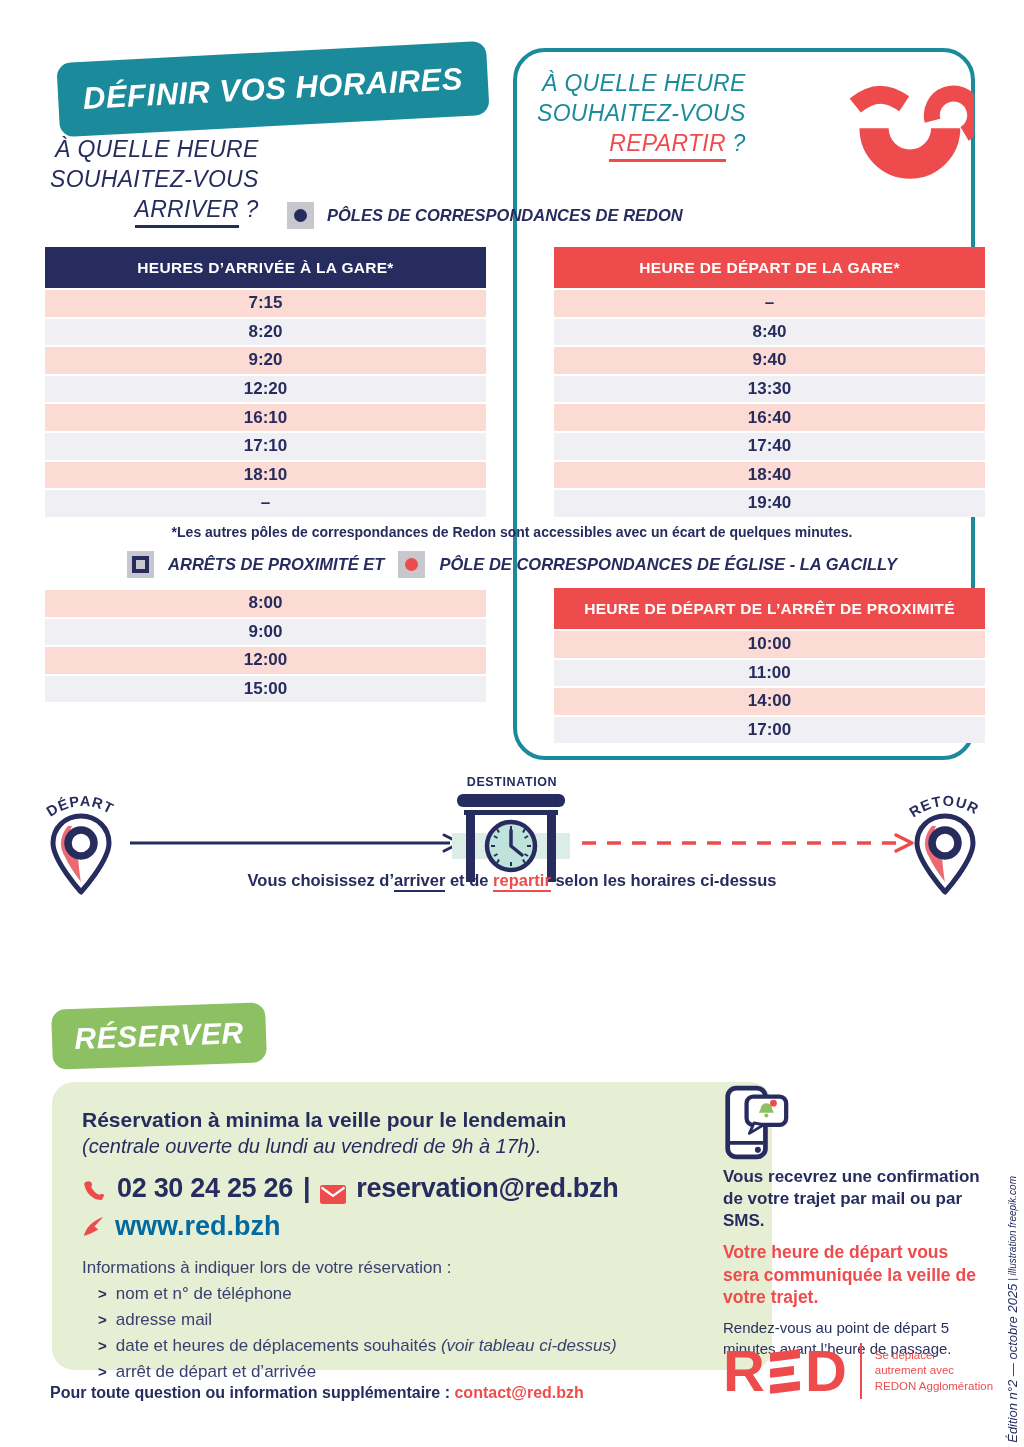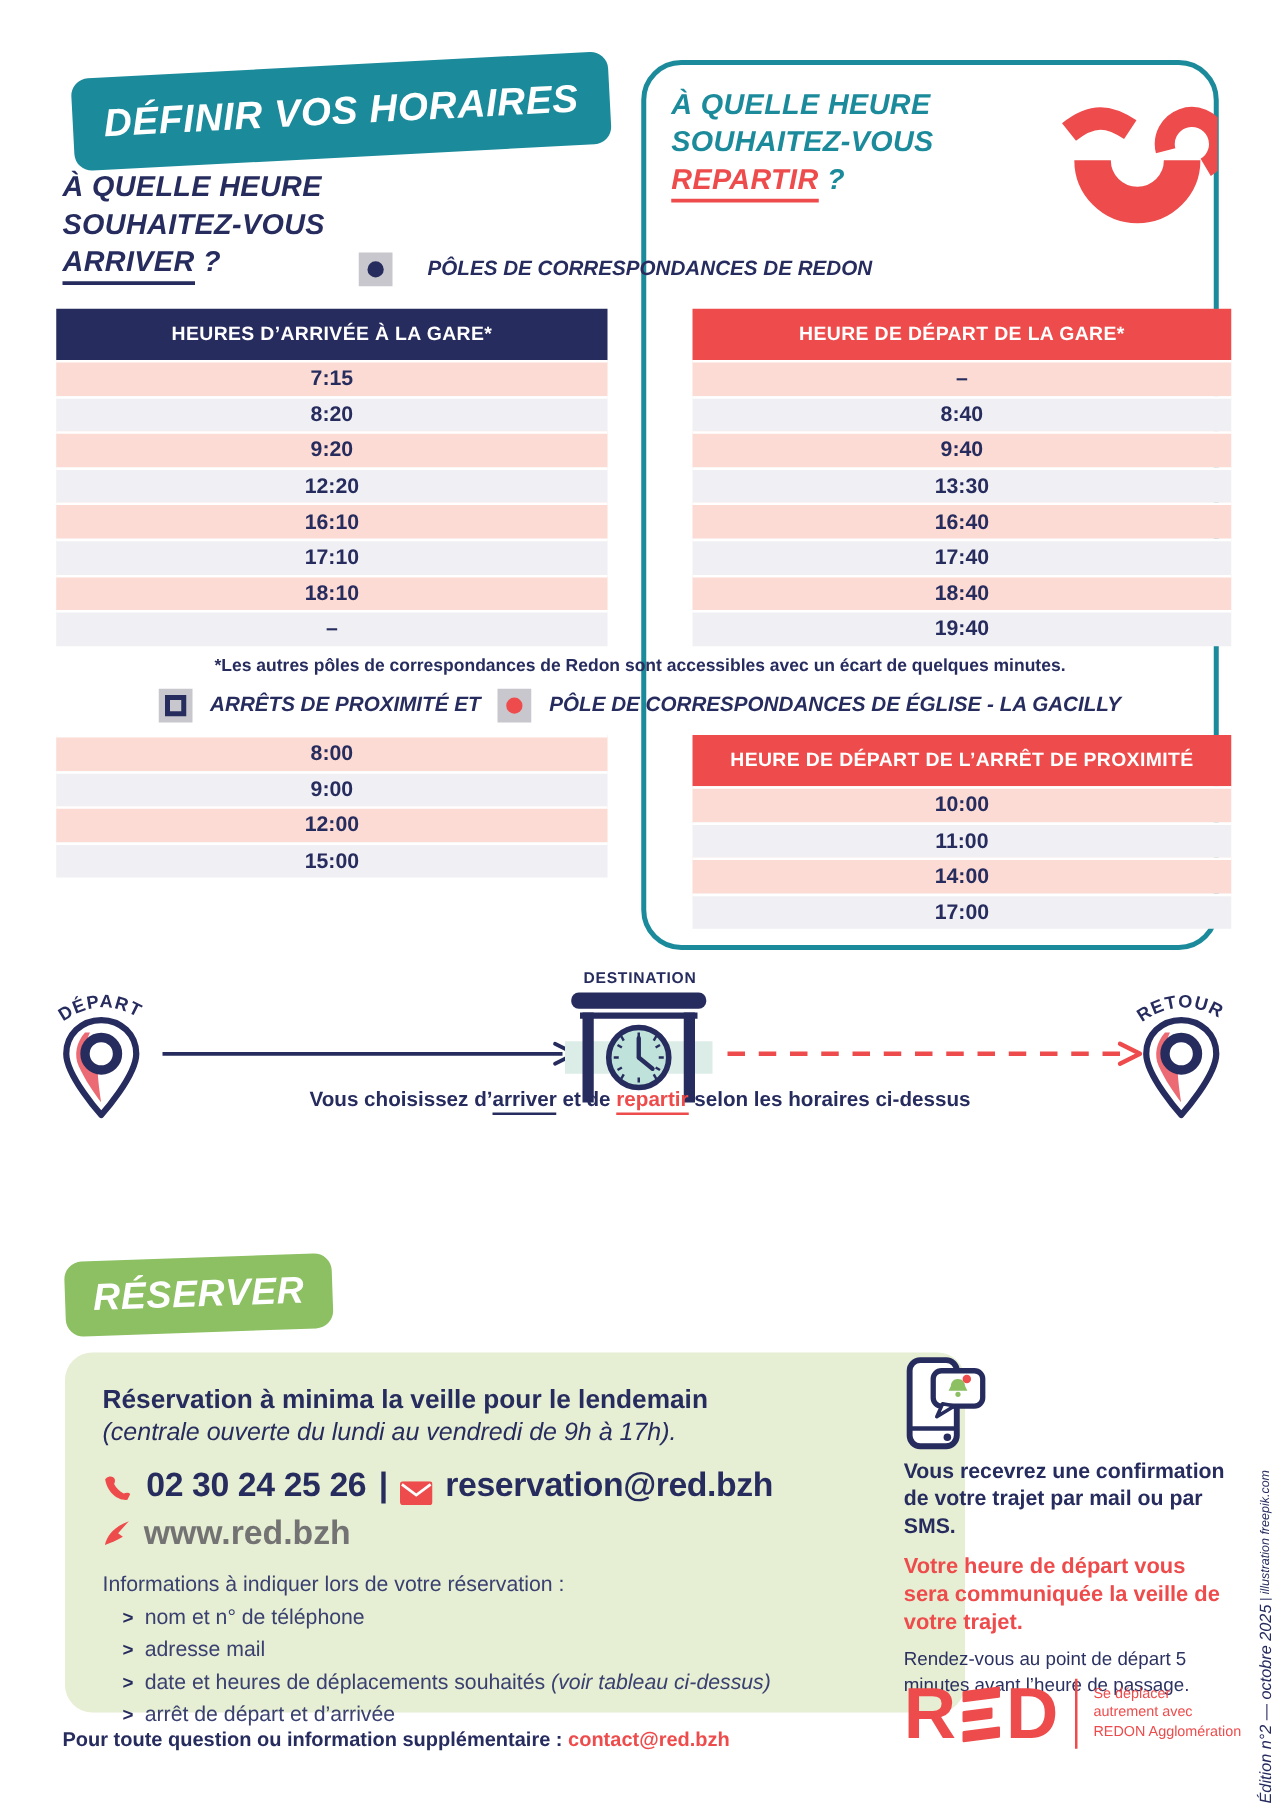--- a/index.html
+++ b/index.html
@@ -11,29 +11,29 @@
             border:4px solid #1b8b9b;border-radius:32px;box-sizing:border-box;background:#fff;}
 
   
   .banner{position:absolute;display:flex;align-items:center;justify-content:center;border-radius:14px;}
   .banner-title{left:58px;top:52px;width:430px;height:74px;background:#1b8b9b;transform:rotate(-3deg);}
   .banner-title span{color:#fff;font-size:31px;font-weight:800;font-style:italic;letter-spacing:.5px;white-space:nowrap;}
   .banner-reserver{left:52px;top:1006px;width:214px;height:60px;background:#8cc063;transform:rotate(-2deg);}
   .banner-reserver span{color:#fff;font-size:30px;font-weight:800;font-style:italic;letter-spacing:.5px;}
 
   
-  .q{position:absolute;font-style:italic;font-weight:700;font-size:23px;line-height:30px;letter-spacing:.3px;}
+  .q{position:absolute;font-style:italic;font-weight:400;font-size:23px;line-height:30px;letter-spacing:.3px;text-align:right;}
   .q div{white-space:nowrap;}
   .q-arrive{left:50px;top:134px;color:#272c5e;}
   .q-repart{left:537px;top:68px;color:#1b8b9b;}
   .u-navy-3{display:inline-block;border-bottom:3px solid #272c5e;padding-bottom:1px;}
   .u-red-3{display:inline-block;color:#ee4c4c;border-bottom:3px solid #ee4c4c;padding-bottom:1px;}
 
   
-  .legend{position:absolute;display:flex;align-items:center;gap:28px;}
+  .legend{position:absolute;display:flex;align-items:center;gap:13px;}
   .legend-row{left:0;top:551px;width:1024px;justify-content:center;gap:14px;}
   .legend-sq{width:27px;height:27px;background:#c7c7cd;display:flex;align-items:center;justify-content:center;flex:0 0 auto;}
   .dot-navy{width:13px;height:13px;border-radius:50%;background:#272c5e;}
   .dot-red{width:13px;height:13px;border-radius:50%;background:#ee4c4c;}
   .sq-navy{width:9px;height:9px;border:4px solid #272c5e;}
   .legend-label{font-style:italic;font-weight:800;color:#272c5e;font-size:16.5px;white-space:nowrap;}
 
   
   .table{position:absolute;}
   .t-left1,.t-left2{left:45px;width:441px;}
@@ -61,21 +61,21 @@
   .u-navy-2{display:inline-block;border-bottom:2.5px solid #272c5e;}
   .u-red-2{display:inline-block;color:#ee4c4c;border-bottom:2.5px solid #ee4c4c;}
 
   
   .panel{position:absolute;left:52px;top:1082px;width:720px;height:288px;background:#e6eed3;
          border-radius:22px;box-sizing:border-box;padding:26px 30px 20px 30px;}
   .headline{font-size:21px;font-weight:800;color:#272c5e;}
   .subline{font-size:20px;font-style:italic;color:#272c5e;margin-top:3px;}
   .contact-line{margin-top:15px;display:flex;align-items:flex-end;gap:10px;color:#272c5e;
                 font-weight:800;font-size:27px;letter-spacing:-.3px;white-space:nowrap;}
-  .site-line{margin-top:7px;display:flex;align-items:center;gap:10px;color:#737373;
+  .site-line{margin-top:7px;display:flex;align-items:center;gap:10px;color:#0369a1;
              font-weight:800;font-size:27px;}
   .info-title{margin-top:16px;font-size:17px;color:#3a4070;}
   .info-item{margin-top:6px;padding-left:16px;font-size:17px;color:#3a4070;display:flex;gap:9px;align-items:baseline;}
   .chev{font-weight:800;color:#272c5e;font-size:15px;}
   .note{font-style:italic;}
 
   
   .conf{position:absolute;left:723px;top:1166px;width:262px;}
   .conf-1{font-weight:800;font-size:17px;line-height:1.28;color:#272c5e;}
   .conf-2{font-weight:800;font-size:17.5px;line-height:1.28;color:#ee4c4c;margin-top:10px;}

